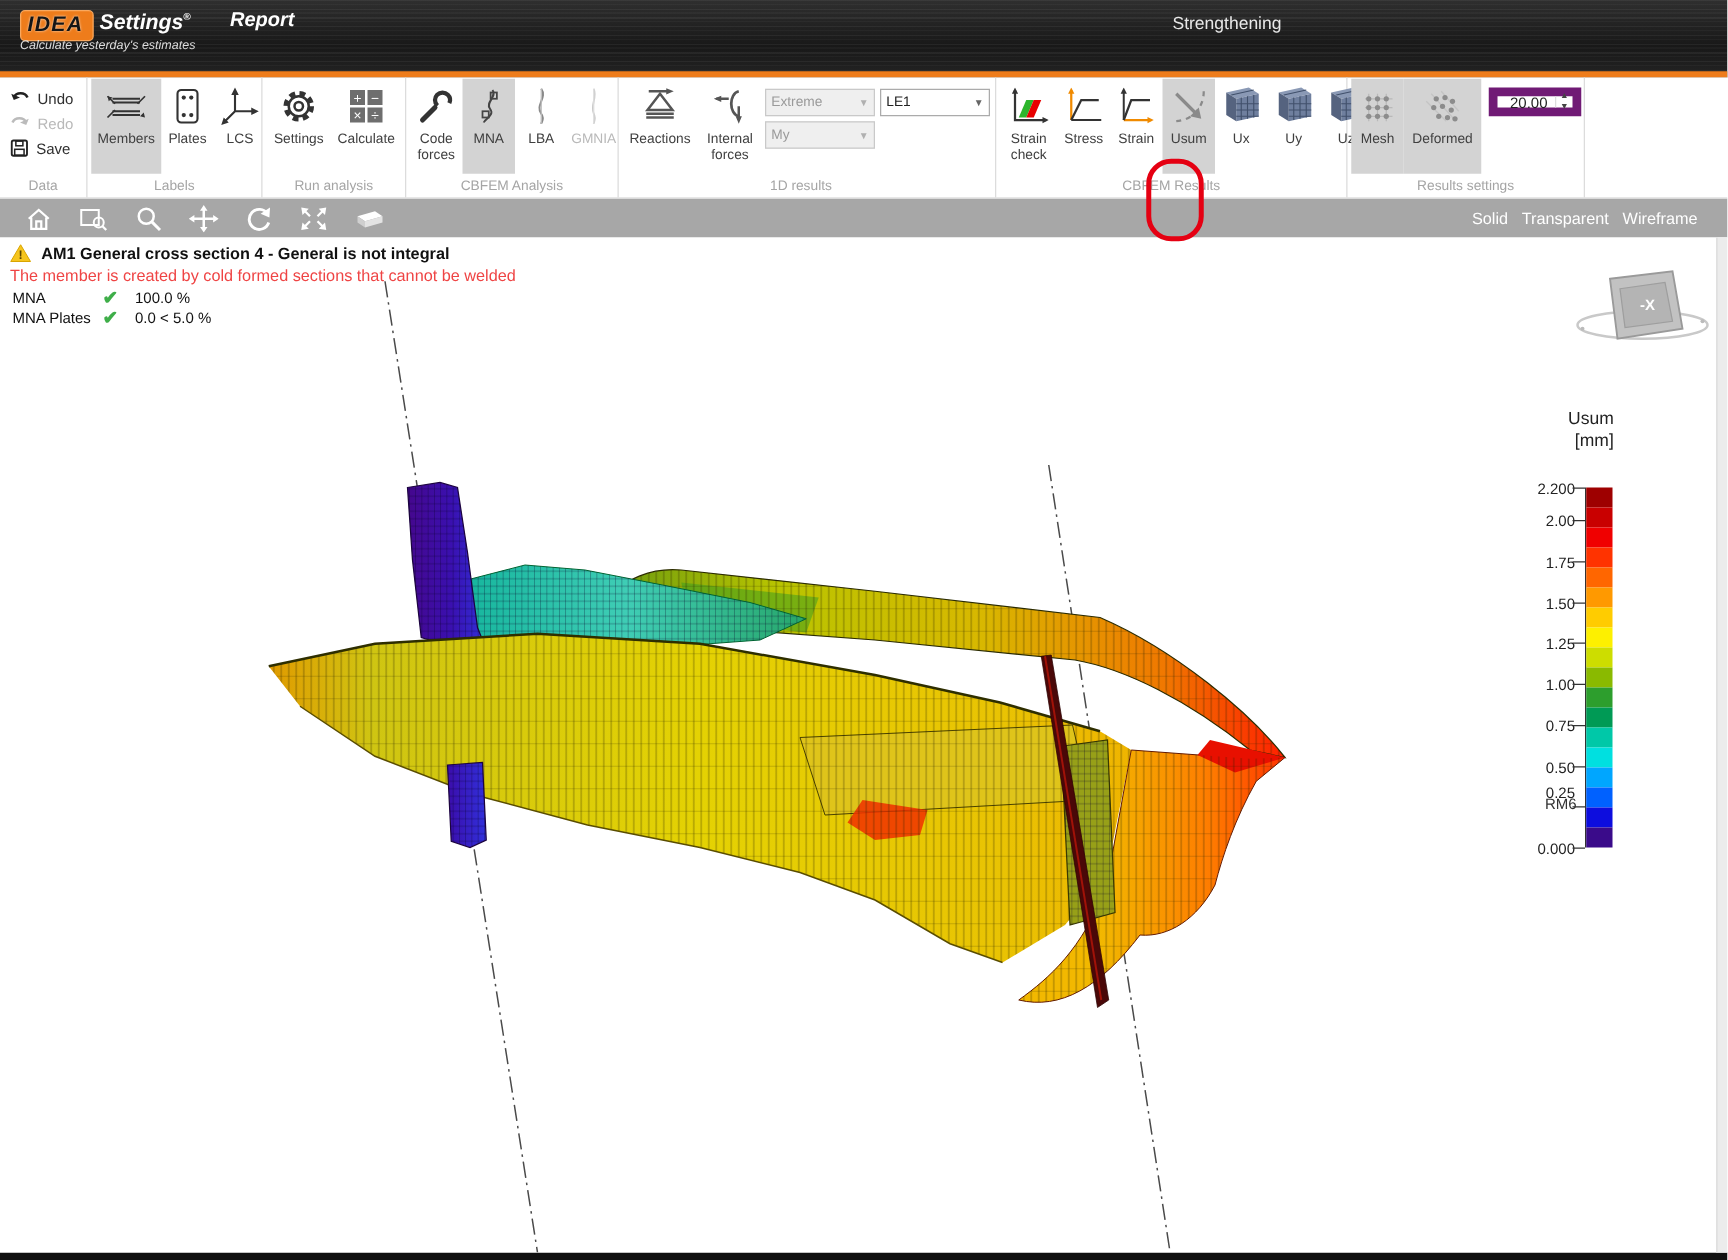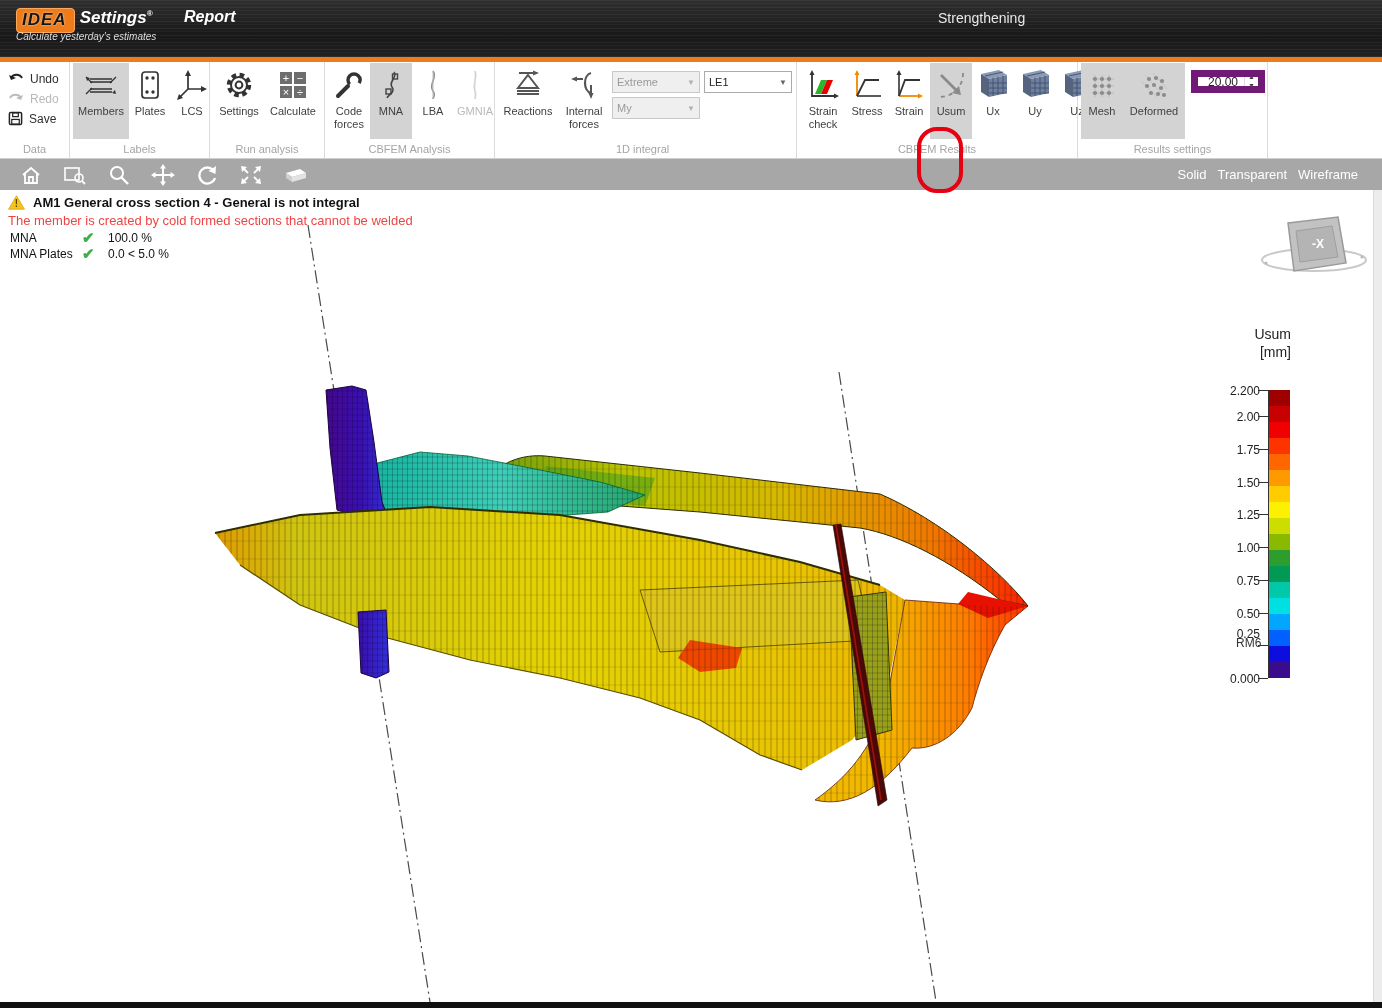--- a/index.html
+++ b/index.html
@@ -275,21 +275,21 @@
             <span class="arr">▼</span>
           </div>
       </div>
       <div class="colstack" style="padding-top:8px">
         <div class="dd">
             <span>LE1</span>
             <span class="arr">▼</span>
           </div>
       </div>
     </div>
-    <div class="glabel" style="text-align:left;padding-left:118px">1D integral</div>
+    <div class="glabel" style="text-align:left;padding-left:118px">1D results</div>
   </div>
 
   <div class="rgroup" style="width:281px">
     <div class="items">
       <button class="rbtn" style="min-width:46px">
         <span class="ic">
           <svg width="32" height="30" viewBox="0 0 32 30">
               <path d="M5 2 V26 H30" stroke="#333" stroke-width="1.8" fill="none"></path>
               <path d="M5 0 l-2.5 5 h5 Z M32 26 l-5 -2.5 v5 Z" fill="#333"></path>
               <polygon points="8,24 14,10 20,10 14,24" fill="#2cb52c"></polygon>

